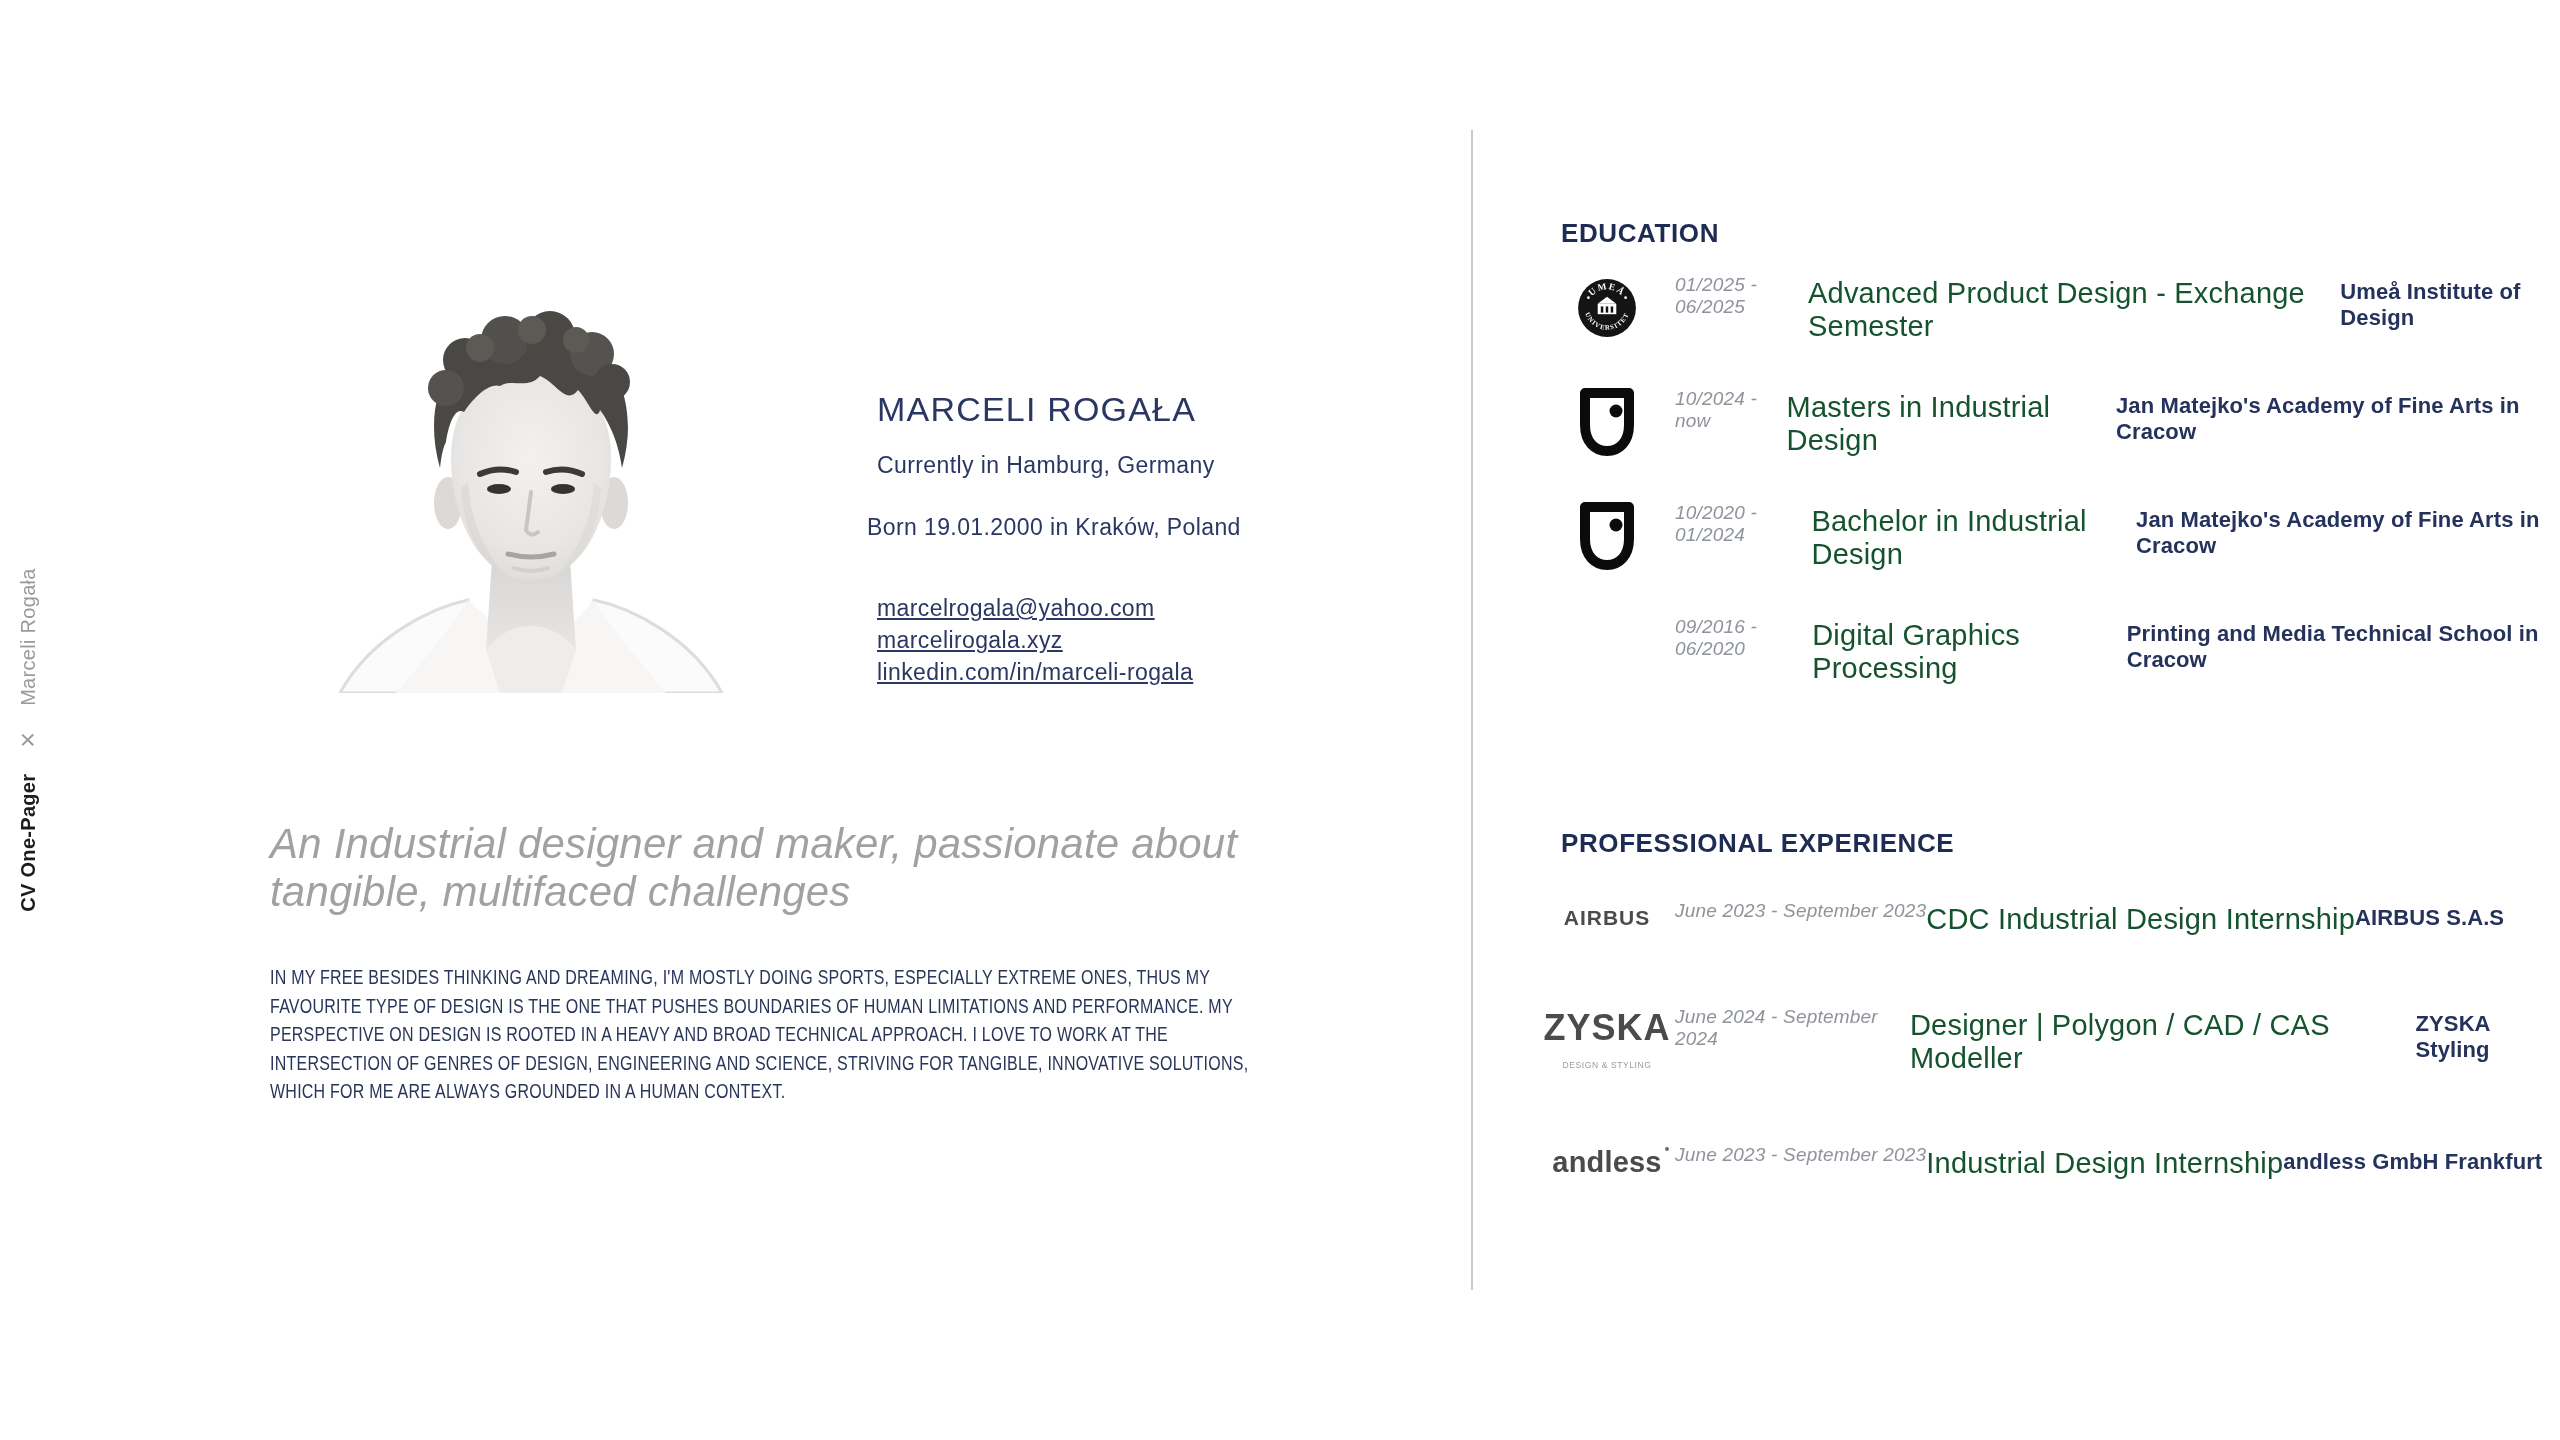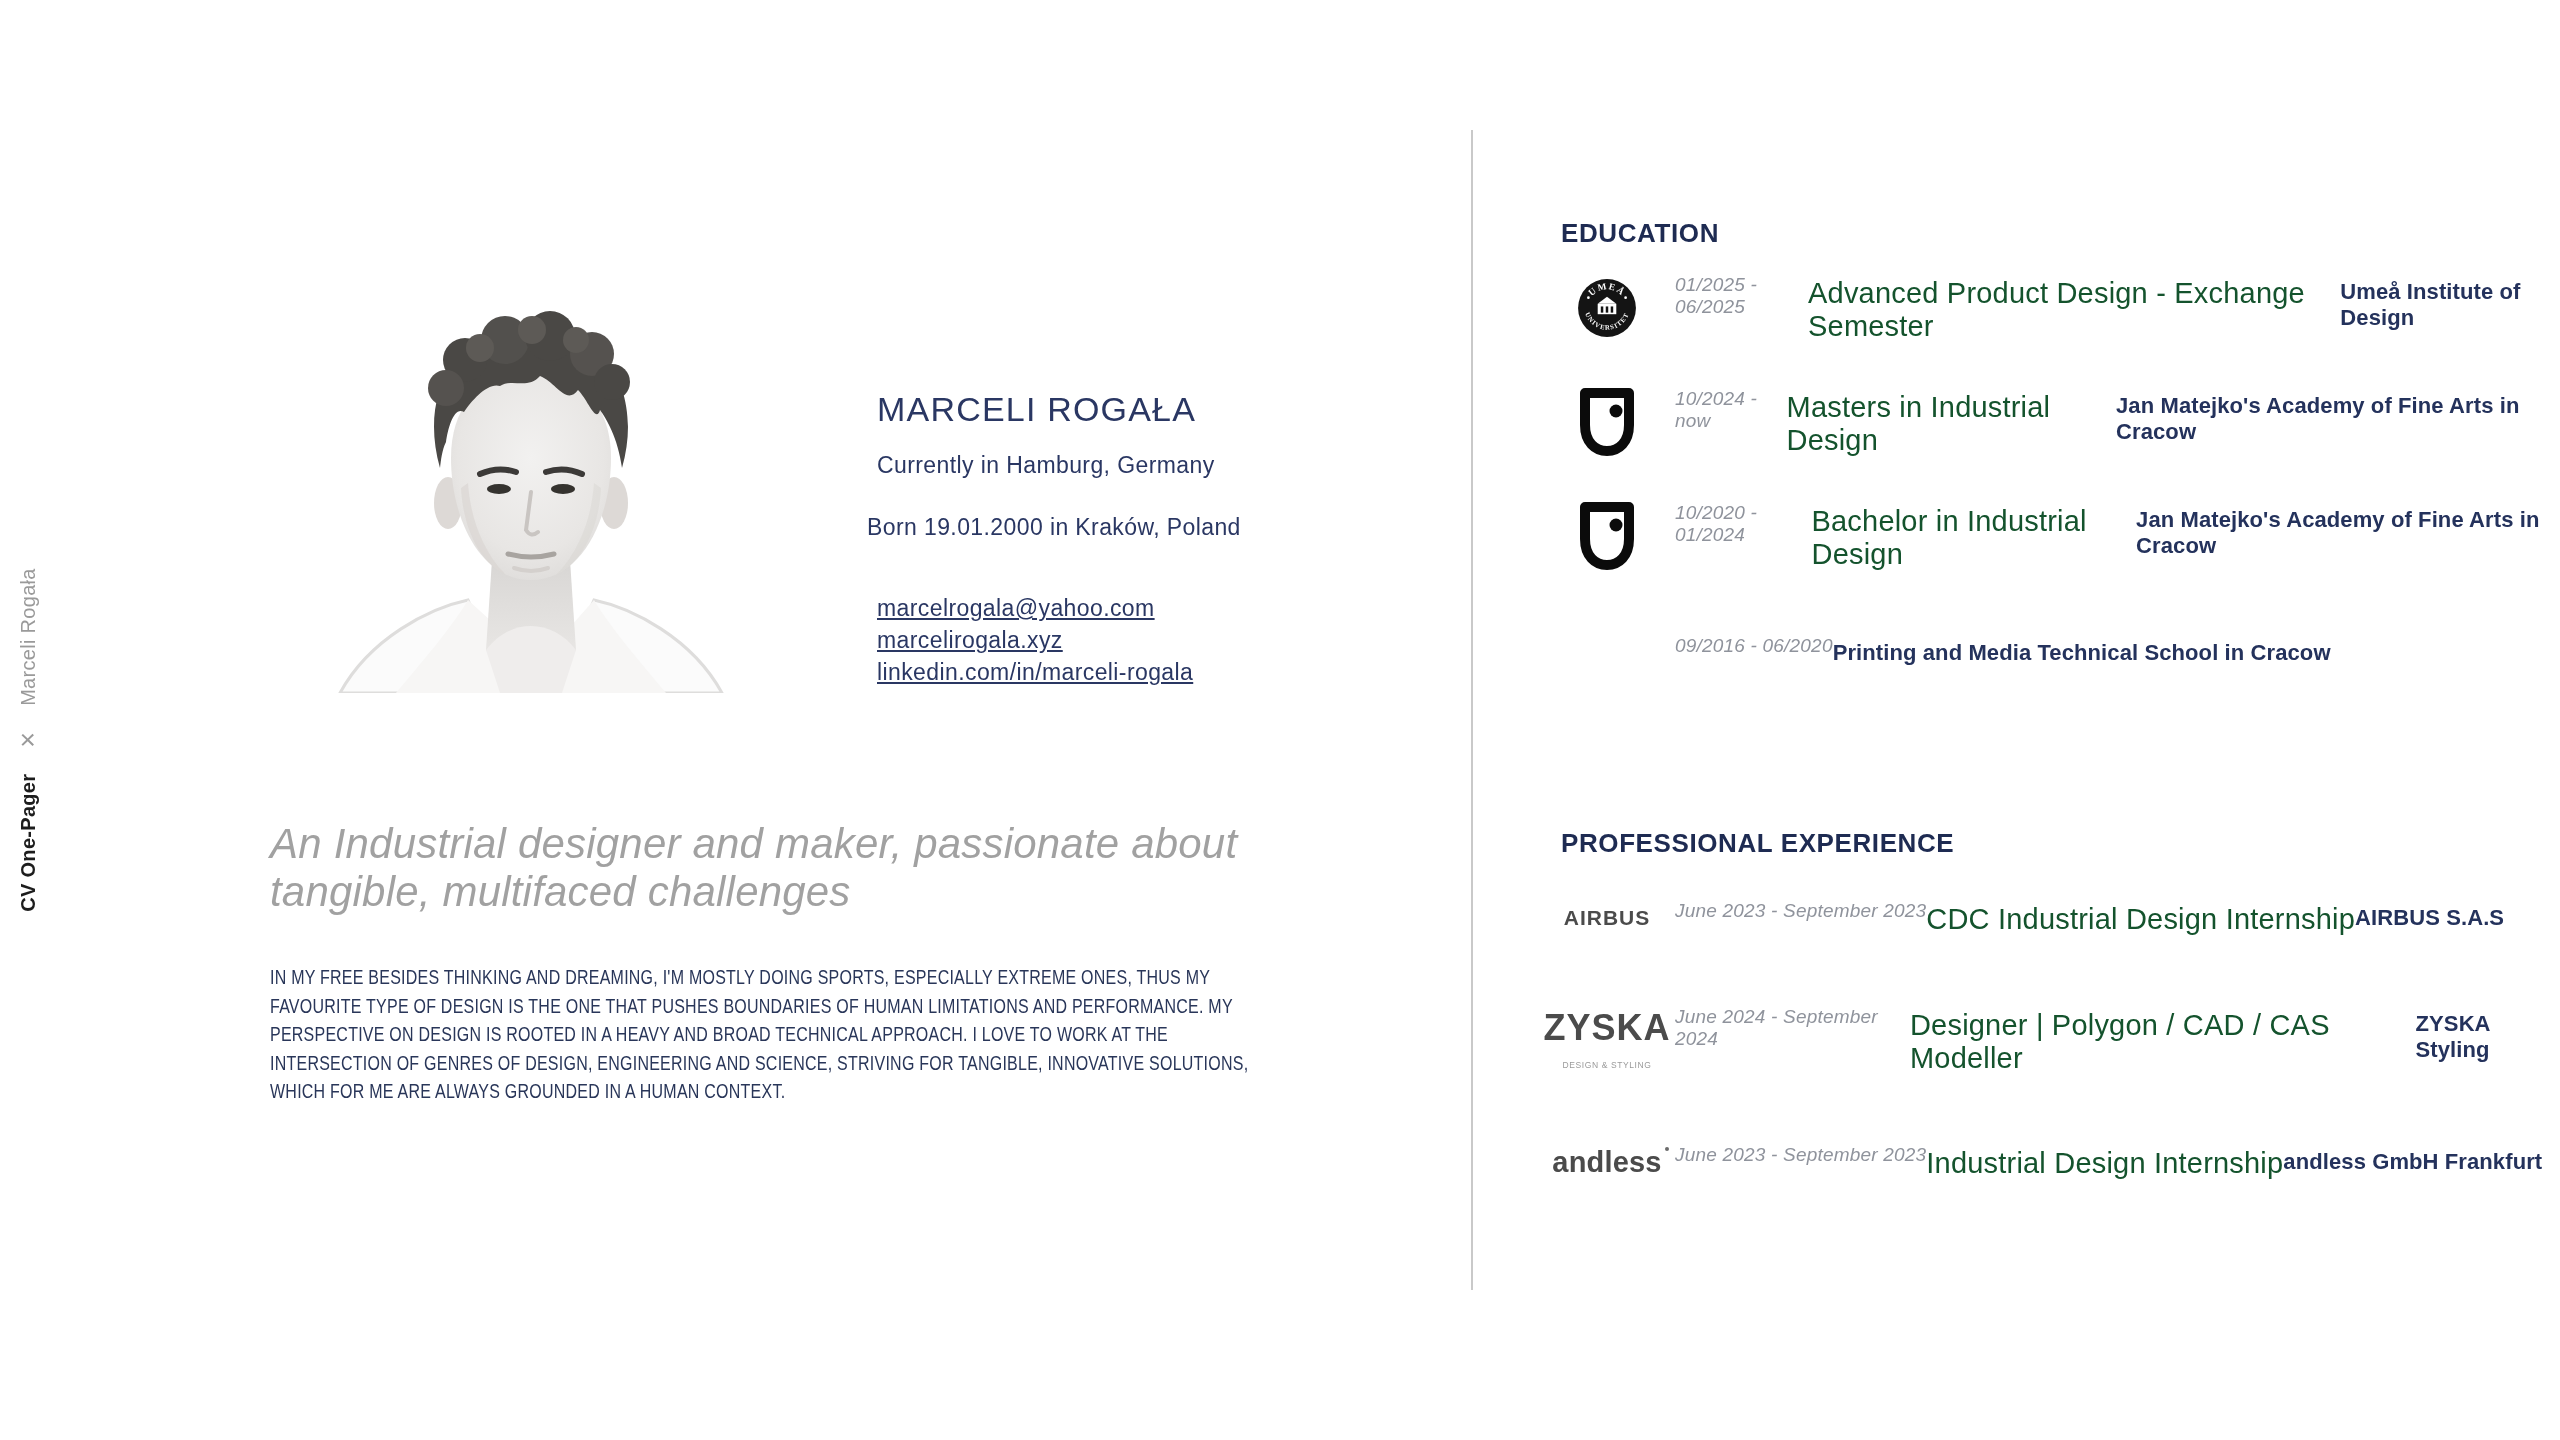--- a/index.html
+++ b/index.html
@@ -216,20 +216,21 @@
         <div class="entry-date">10/2020 - 01/2024</div>
         <div class="entry-title">Bachelor in Industrial Design</div>
         <div class="entry-sub">Jan Matejko's Academy of Fine Arts in Cracow</div>
       </div>
     </div>
 
     <div class="entry">
       <div class="entry-logo"></div>
       <div class="entry-text">
         <div class="entry-date">09/2016 - 06/2020</div>
+        <div class="entry-title">Digital Graphics Processing</div>
         <div class="entry-sub">Printing and Media Technical School in Cracow</div>
       </div>
     </div>
 
   </div>
 
   <div class="section-header exp-header">PROFESSIONAL EXPERIENCE</div>
   <div class="entries exp-entries">
 
     <div class="entry">

